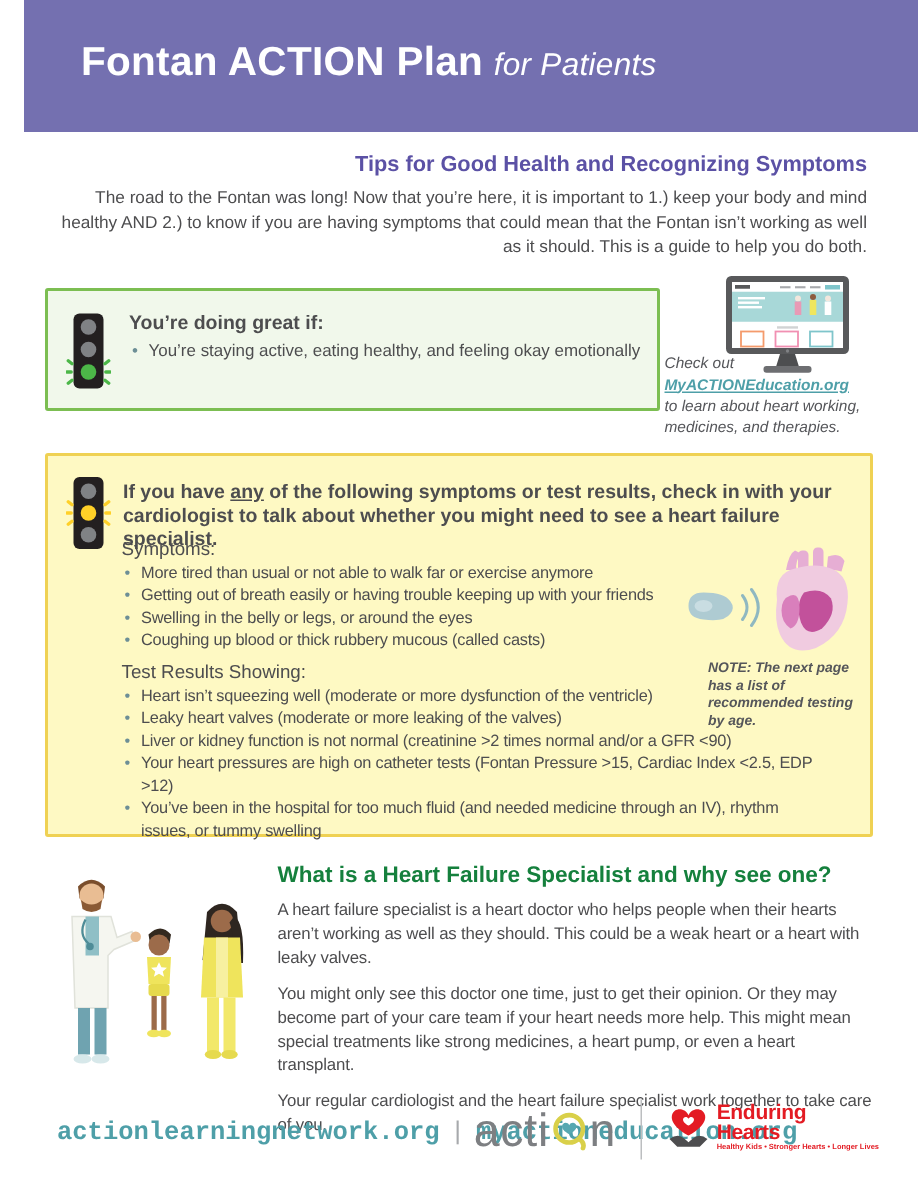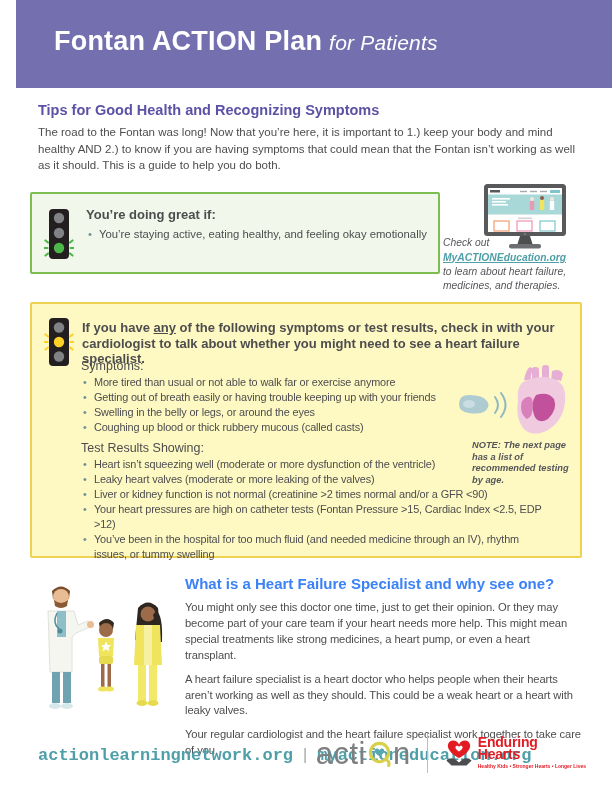--- a/index.html
+++ b/index.html
@@ -8,21 +8,21 @@
     position:relative; width:612px; height:792px; margin:0 auto;
     background:#ffffff; overflow:hidden;
     font-family:"Liberation Sans", sans-serif; color:#4d4d4f;
   }
   
   .header { position:absolute; top:0; left:16px; width:612px; height:88px; background:#7470b0; }
   .header-title { position:absolute; left:38px; top:26px; color:#fff; font-size:27px; font-weight:bold; letter-spacing:.2px; white-space:nowrap; }
   .header-sub { font-size:21px; font-weight:normal; font-style:italic; margin-left:7px; }
 
   
-  .intro { position:absolute; left:38px; top:102px; width:540px; }
+  .intro { position:absolute; left:38px; top:102px; width:540px;text-align:right; }
   .intro-h { font-size:14.5px; font-weight:bold; color:#5b51a5; margin:0 0 6px 0; }
   .intro-p { font-size:11.5px; line-height:1.45; margin:0; }
 
   
   .green-box { position:absolute; left:30px; top:192px; width:410px; height:82px;
     border:2px solid #7cbe52; background:#f1f8eb; border-radius:2px; }
   .green-box .tl { position:absolute; left:12px; top:13px; }
   .green-content { position:absolute; left:54px; top:13px; right:8px; }
   .box-h { font-size:13px; font-weight:bold; color:#4d4d4f; margin:0 0 5px 0; }
   ul.bullets { list-style:none; margin:0; padding:0; font-size:11.3px; }
@@ -47,21 +47,21 @@
   .list-label { font-size:12.5px; line-height:16px; color:#4d4d4f; margin:0; }
   .yellow-body ul.bullets { font-size:10.9px; letter-spacing:-0.15px; margin:1px 0 5px 0; }
   .yellow-body ul.bullets li { line-height:15px; }
   .heart-illo { position:absolute; left:424px; top:60px; }
   .note { position:absolute; left:440px; top:136px; width:104px;
     font-size:9.3px; font-weight:bold; font-style:italic; line-height:11.5px; color:#55565a; }
 
   
   .family { position:absolute; left:26px; top:578px; }
   .spec { position:absolute; left:185px; top:575px; width:398px; }
-  .spec-h { font-size:15px; font-weight:bold; color:#3b82f6; margin:0 0 8px 0; }
+  .spec-h { font-size:15px; font-weight:bold; color:#15803d; margin:0 0 8px 0; }
   .spec-p { font-size:11.2px; line-height:1.42; letter-spacing:-0.1px; margin:0 0 8px 0; }
 
   
   .footer-links { position:absolute; left:38px; top:746px; font-size:17px; font-weight:bold; white-space:nowrap;font-family:Liberation Mono, monospace; }
   .footer-links a { color:#4e9fa8; text-decoration:none; }
   .link-sep { color:#a7a9ac; font-weight:normal; padding:0 7px; }
   .footer-logos { position:absolute; right:26px; top:733px; display:flex; align-items:center; gap:16px; }
   .action-logo { display:flex; align-items:center; font-size:31px; color:#7d7f82; letter-spacing:.5px; line-height:1; }
   .action-o { margin:0 1px; transform:translateY(3px); }
   .logo-divider { width:1px; height:40px; background:#bcbec0; }
@@ -136,21 +136,21 @@
         <rect x="33" y="37" width="15" height="10" fill="#fff" stroke="#f190b2" stroke-width="1.2"></rect>
         <rect x="56" y="37" width="15" height="10" fill="#fff" stroke="#7fc5cb" stroke-width="1.2"></rect>
         <circle cx="41" cy="50" r="1.1" fill="#808285"></circle>
         <path d="M36 52 L46 52 L48.5 60 L33.5 60 Z" fill="#4d4e50"></path>
         <rect x="25" y="60" width="32" height="4.5" rx="2" fill="#6d6e71"></rect>
       </svg>
     </span>
     <div class="edu-caption">
       <span style="display:block;">Check out</span>
       <a href="#" class="edu-link">MyACTIONEducation.org</a>
-      <span style="display:block;">to learn about heart failure, medicines, and therapies.</span>
+      <span style="display:block;">to learn about heart working, medicines, and therapies.</span>
     </div>
   </div>
 
   <div class="yellow-box">
     <span class="tl">
       <svg width="30" height="54" viewBox="0 0 30 54">
         <rect x="5" y="2" width="20" height="48" rx="4" fill="#231f20"></rect>
         <circle cx="15" cy="11.5" r="5.2" fill="#808285"></circle>
         <circle cx="15" cy="26" r="5.2" fill="#ffd028"></circle>
         <circle cx="15" cy="40.5" r="5.2" fill="#808285"></circle>
@@ -234,22 +234,22 @@
       <rect x="118" y="47" width="8" height="40" fill="#f7f0a0"></rect>
       <rect x="112" y="87" width="8" height="36" fill="#f2e86a"></rect>
       <rect x="123" y="87" width="8" height="36" fill="#f2e86a"></rect>
       <ellipse cx="116" cy="125" rx="5.5" ry="3" fill="#e6da4e"></ellipse>
       <ellipse cx="127" cy="125" rx="5.5" ry="3" fill="#e6da4e"></ellipse>
     </svg>
   </span>
 
   <div class="spec">
     <h2 class="spec-h">What is a Heart Failure Specialist and why see one?</h2>
+    <p class="spec-p">A heart failure specialist is a heart doctor who helps people when their hearts aren’t working as well as they should. This could be a weak heart or a heart with leaky valves.</p>
     <p class="spec-p">You might only see this doctor one time, just to get their opinion. Or they may become part of your care team if your heart needs more help. This might mean special treatments like strong medicines, a heart pump, or even a heart transplant.</p>
-    <p class="spec-p">A heart failure specialist is a heart doctor who helps people when their hearts aren’t working as well as they should. This could be a weak heart or a heart with leaky valves.</p>
     <p class="spec-p">Your regular cardiologist and the heart failure specialist work together to take care of you.</p>
   </div>
 
   <div class="footer-links">
     <a href="#">actionlearningnetwork.org</a><span class="link-sep">|</span><a href="#">myactioneducation.org</a>
   </div>
 
   <div class="footer-logos">
     <div class="action-logo">
       <span>acti</span>

